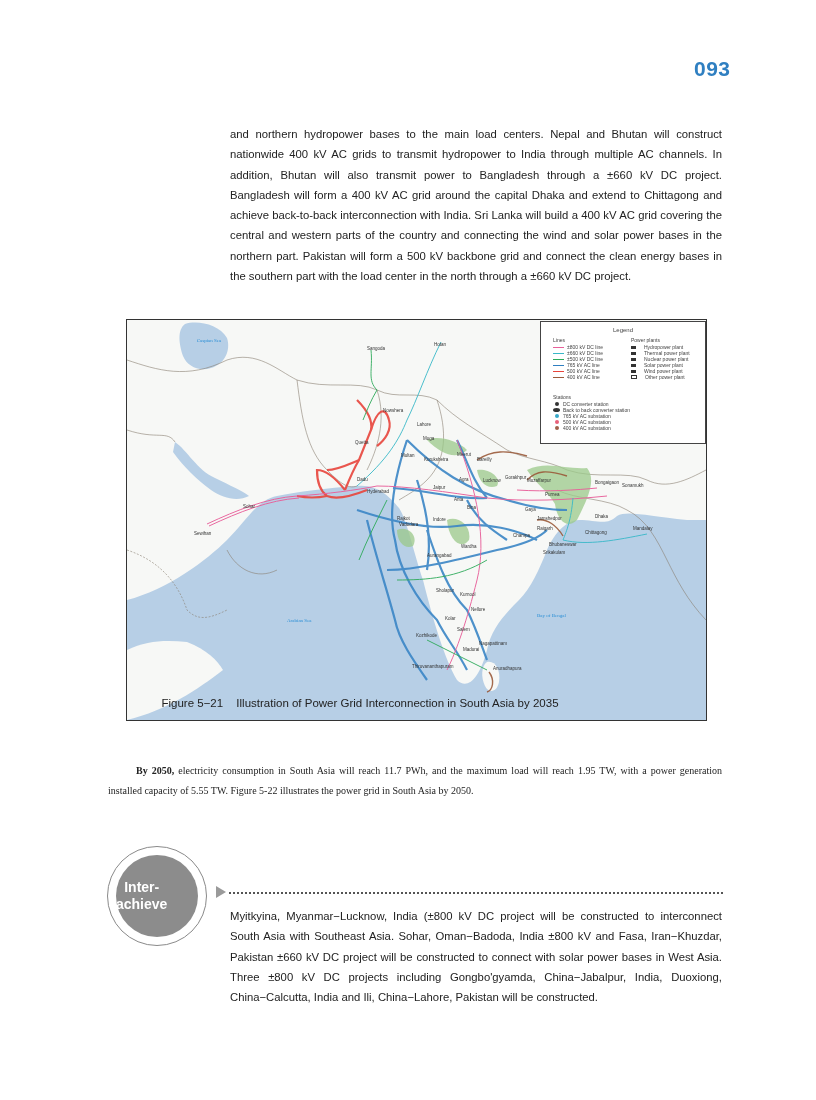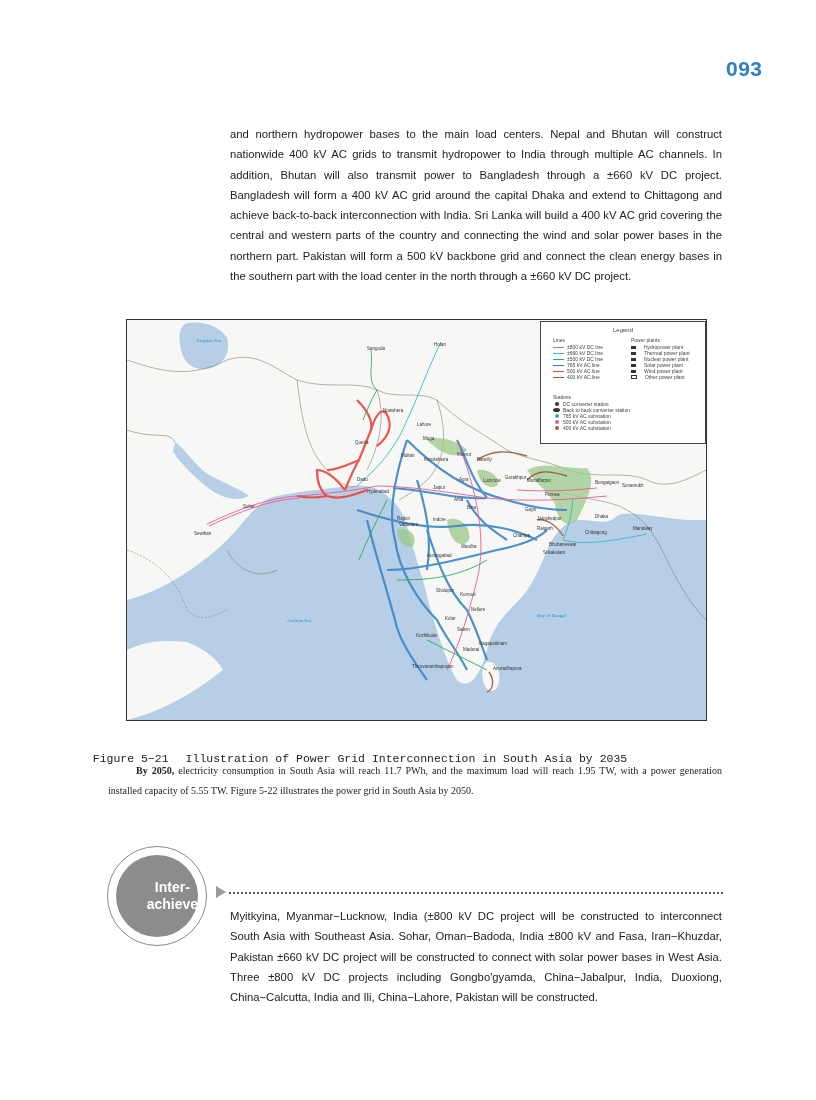--- a/index.html
+++ b/index.html
@@ -1,37 +1,37 @@
 <!DOCTYPE html>
 <html><head>
 <meta charset="utf-8">
 <style>
   html, body { margin: 0; padding: 0; background: #ffffff; }
   body { width: 816px; height: 1100px; position: relative; overflow: hidden; font-family: "Liberation Sans", sans-serif; color: #222; }
-  .page-number { position: absolute; left: 726px; top: 57px; font-size: 21px; font-weight: bold; color: #2f7fc1; letter-spacing: 0.5px; font-family: "Liberation Sans", sans-serif; }
+  .page-number { position: absolute; left: 694px; top: 57px; font-size: 21px; font-weight: bold; color: #2f7fc1; letter-spacing: 0.5px; font-family: "Liberation Sans", sans-serif; }
   .body-para { position: absolute; left: 230px; top: 124px; width: 492px; font-size: 11.3px; line-height: 20.3px; text-align: justify; color: #222; font-family: "Liberation Sans", sans-serif; }
   .figure { position: absolute; left: 126px; top: 319px; width: 579px; height: 400px; border: 1px solid #333; background: #f7f8f6; overflow: hidden; }
   .figure svg { display: block; }
   .legend { position: absolute; left: 413px; top: 1px; width: 164px; height: 121px; background: #fff; border: 1px solid #444; font-size: 5px; color: #444; font-family: "Liberation Sans", sans-serif; }
   .legend .lg-title { position: absolute; left: 0; width: 100%; top: 5px; text-align: center; font-size: 6px; }
   .legend .col { position: absolute; }
   .legend .row { height: 6px; line-height: 6px; white-space: nowrap; display: flex; align-items: center; }
   .legend .swatch { display: inline-block; width: 11px; height: 1px; margin-right: 3px; }
   .legend .dot { display: inline-block; width: 4px; height: 4px; border-radius: 50%; margin-right: 4px; margin-left: 2px; }
   .legend .pp { display: inline-block; width: 5px; height: 3px; background: #333; margin-right: 8px; }
   .legend .hdr { height: 7px; line-height: 7px; }
   .map-label { position: absolute; font-size: 4.5px; color: #333; white-space: nowrap; font-family: "Liberation Sans", sans-serif; }
   .sea-label { position: absolute; font-size: 5px; color: #2a8fd6; white-space: nowrap; text-align: center; font-family: "Liberation Serif", serif; }
-  .caption { position: absolute; left: 0; width: 720px; top: 752px; text-align: center; font-size: 11.5px; color: #222; font-family: Liberation Mono, monospace; }
+  .caption { position: absolute; left: 0; width: 720px; top: 697px; text-align: center; font-size: 11.5px; color: #222; font-family: Liberation Sans, sans-serif; }
   .caption .fig-no { margin-right: 10px; }
   .serif-para { position: absolute; left: 108px; top: 761px; width: 614px; font-family: "Liberation Serif", serif; font-size: 10px; line-height: 20px; text-align: justify; color: #222; }
   .serif-para .lead { font-weight: bold; }
   .serif-para .indent { display: inline-block; width: 28px; }
   .badge-outer { position: absolute; left: 107px; top: 846px; width: 98px; height: 98px; border-radius: 50%; border: 1.5px solid #8a8a8a; background: #fff; }
-  .badge-inner { position: absolute; left: 8px; top: 8px; width: 82px; height: 82px; border-radius: 50%; background: #8c8c8c; color: #fff; font-weight: bold; font-size: 14px; line-height: 17px; display: flex; align-items: center; justify-content: flex-end; text-align: center; font-family: "Liberation Sans", sans-serif; }
+  .badge-inner { position: absolute; left: 8px; top: 8px; width: 82px; height: 82px; border-radius: 50%; background: #8c8c8c; color: #fff; font-weight: bold; font-size: 14px; line-height: 17px; display: flex; align-items: center; justify-content: flex-start; text-align: center; font-family: "Liberation Sans", sans-serif; }
   .arrow-tri { position: absolute; left: 216px; top: 886px; width: 0; height: 0; border-top: 6px solid transparent; border-bottom: 6px solid transparent; border-left: 10px solid #9a9a9a; }
   .dotline { position: absolute; left: 229px; top: 892px; width: 494px; height: 0; border-top: 2px dotted #555; }
   .inter-para { position: absolute; left: 230px; top: 906px; width: 492px; font-size: 11.3px; line-height: 20.3px; text-align: justify; color: #222; font-family: "Liberation Sans", sans-serif; }
 </style>
 </head>
 <body>
 
 <div class="page-number">093</div>
 
 <p class="body-para" style="margin:0">and northern hydropower bases to the main load centers. Nepal and Bhutan will construct nationwide 400 kV AC grids to transmit hydropower to India through multiple AC channels. In addition, Bhutan will also transmit power to Bangladesh through a ±660 kV DC project. Bangladesh will form a 400 kV AC grid around the capital Dhaka and extend to Chittagong and achieve back-to-back interconnection with India. Sri Lanka will build a 400 kV AC grid covering the central and western parts of the country and connecting the wind and solar power bases in the northern part. Pakistan will form a 500 kV backbone grid and connect the clean energy bases in the southern part with the load center in the north through a ±660 kV DC project.</p>

